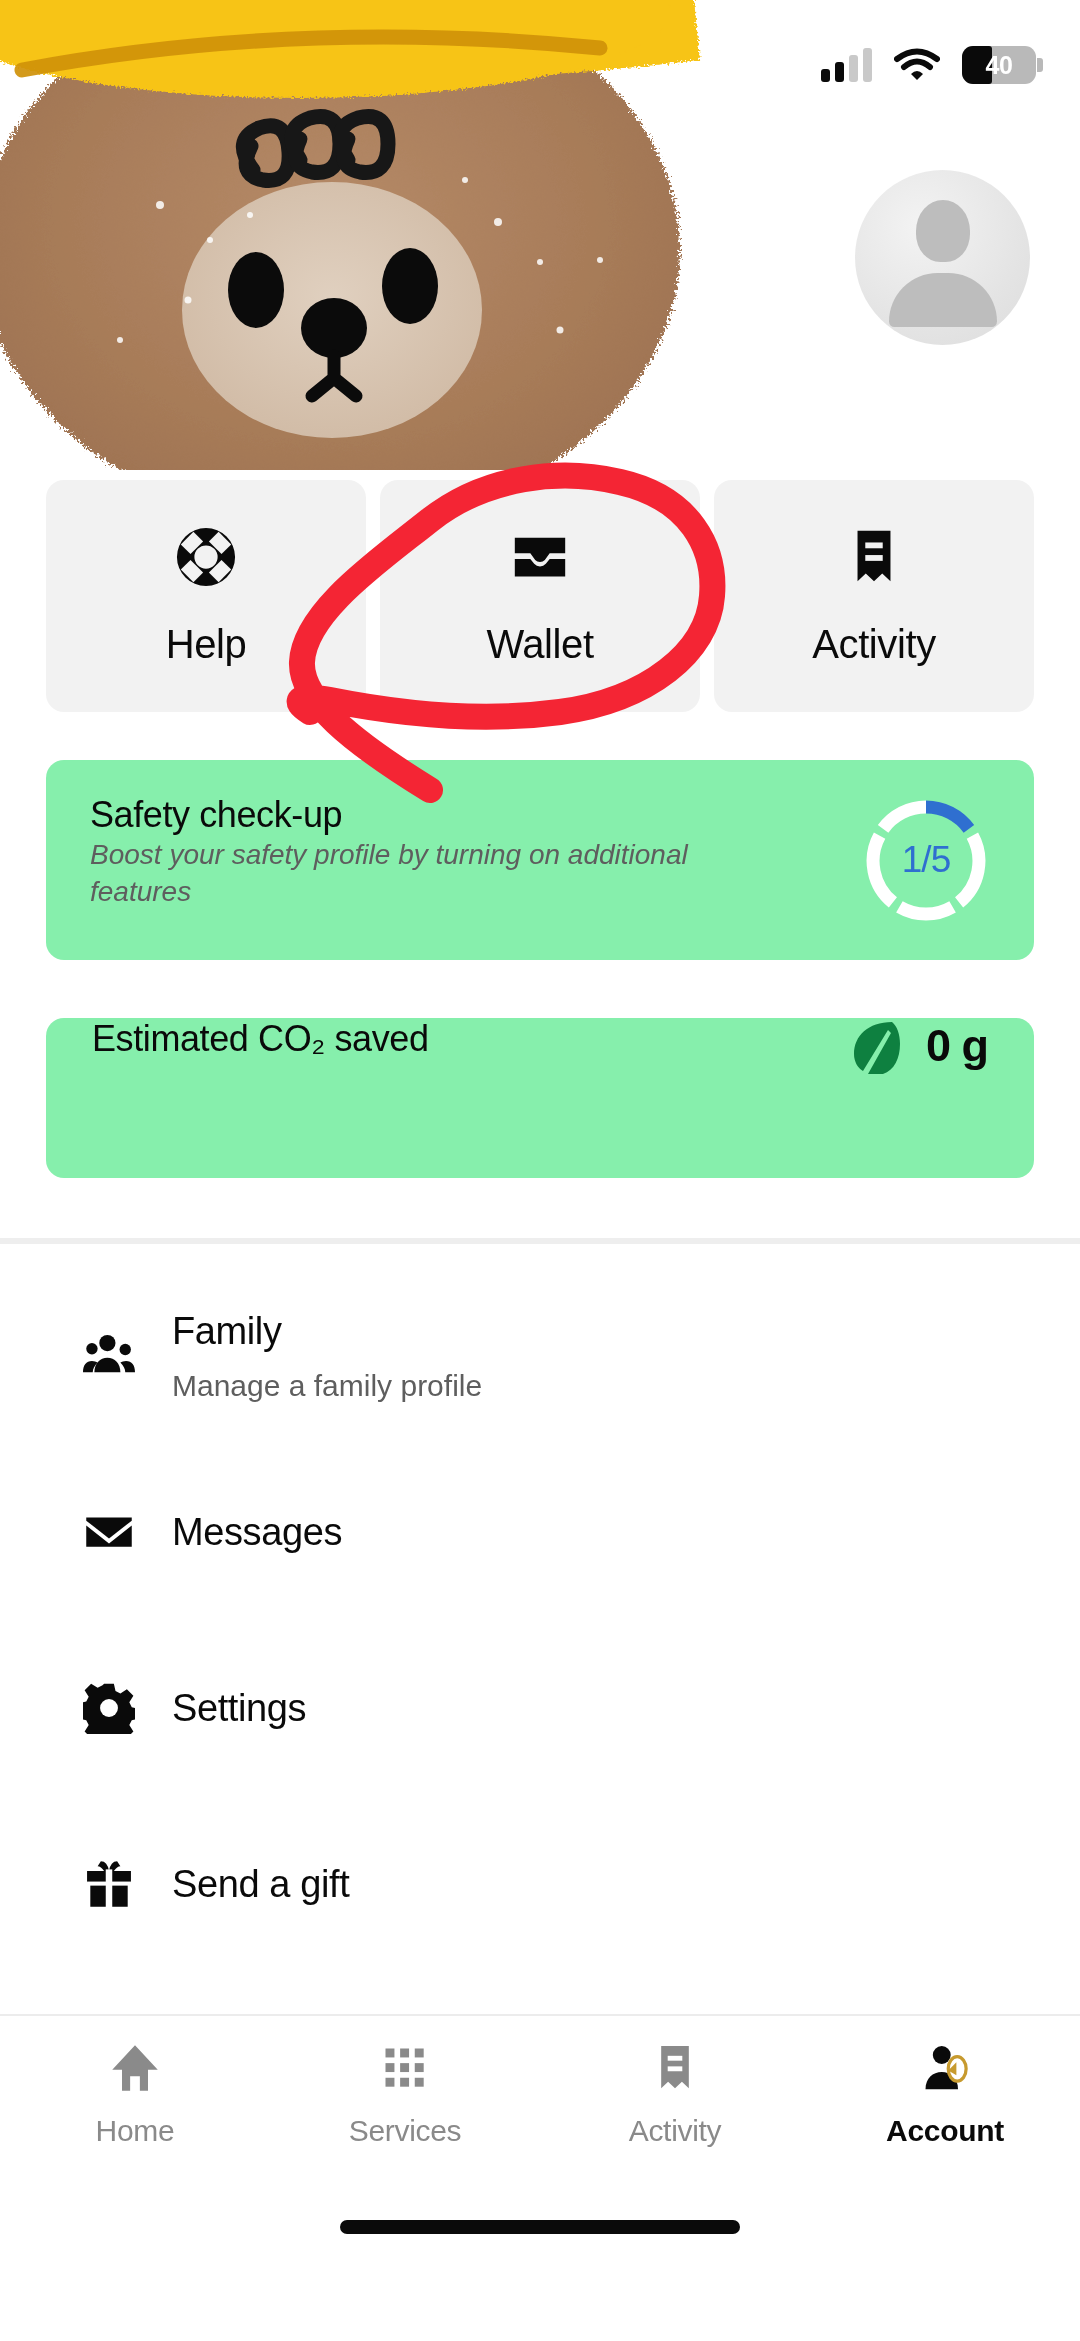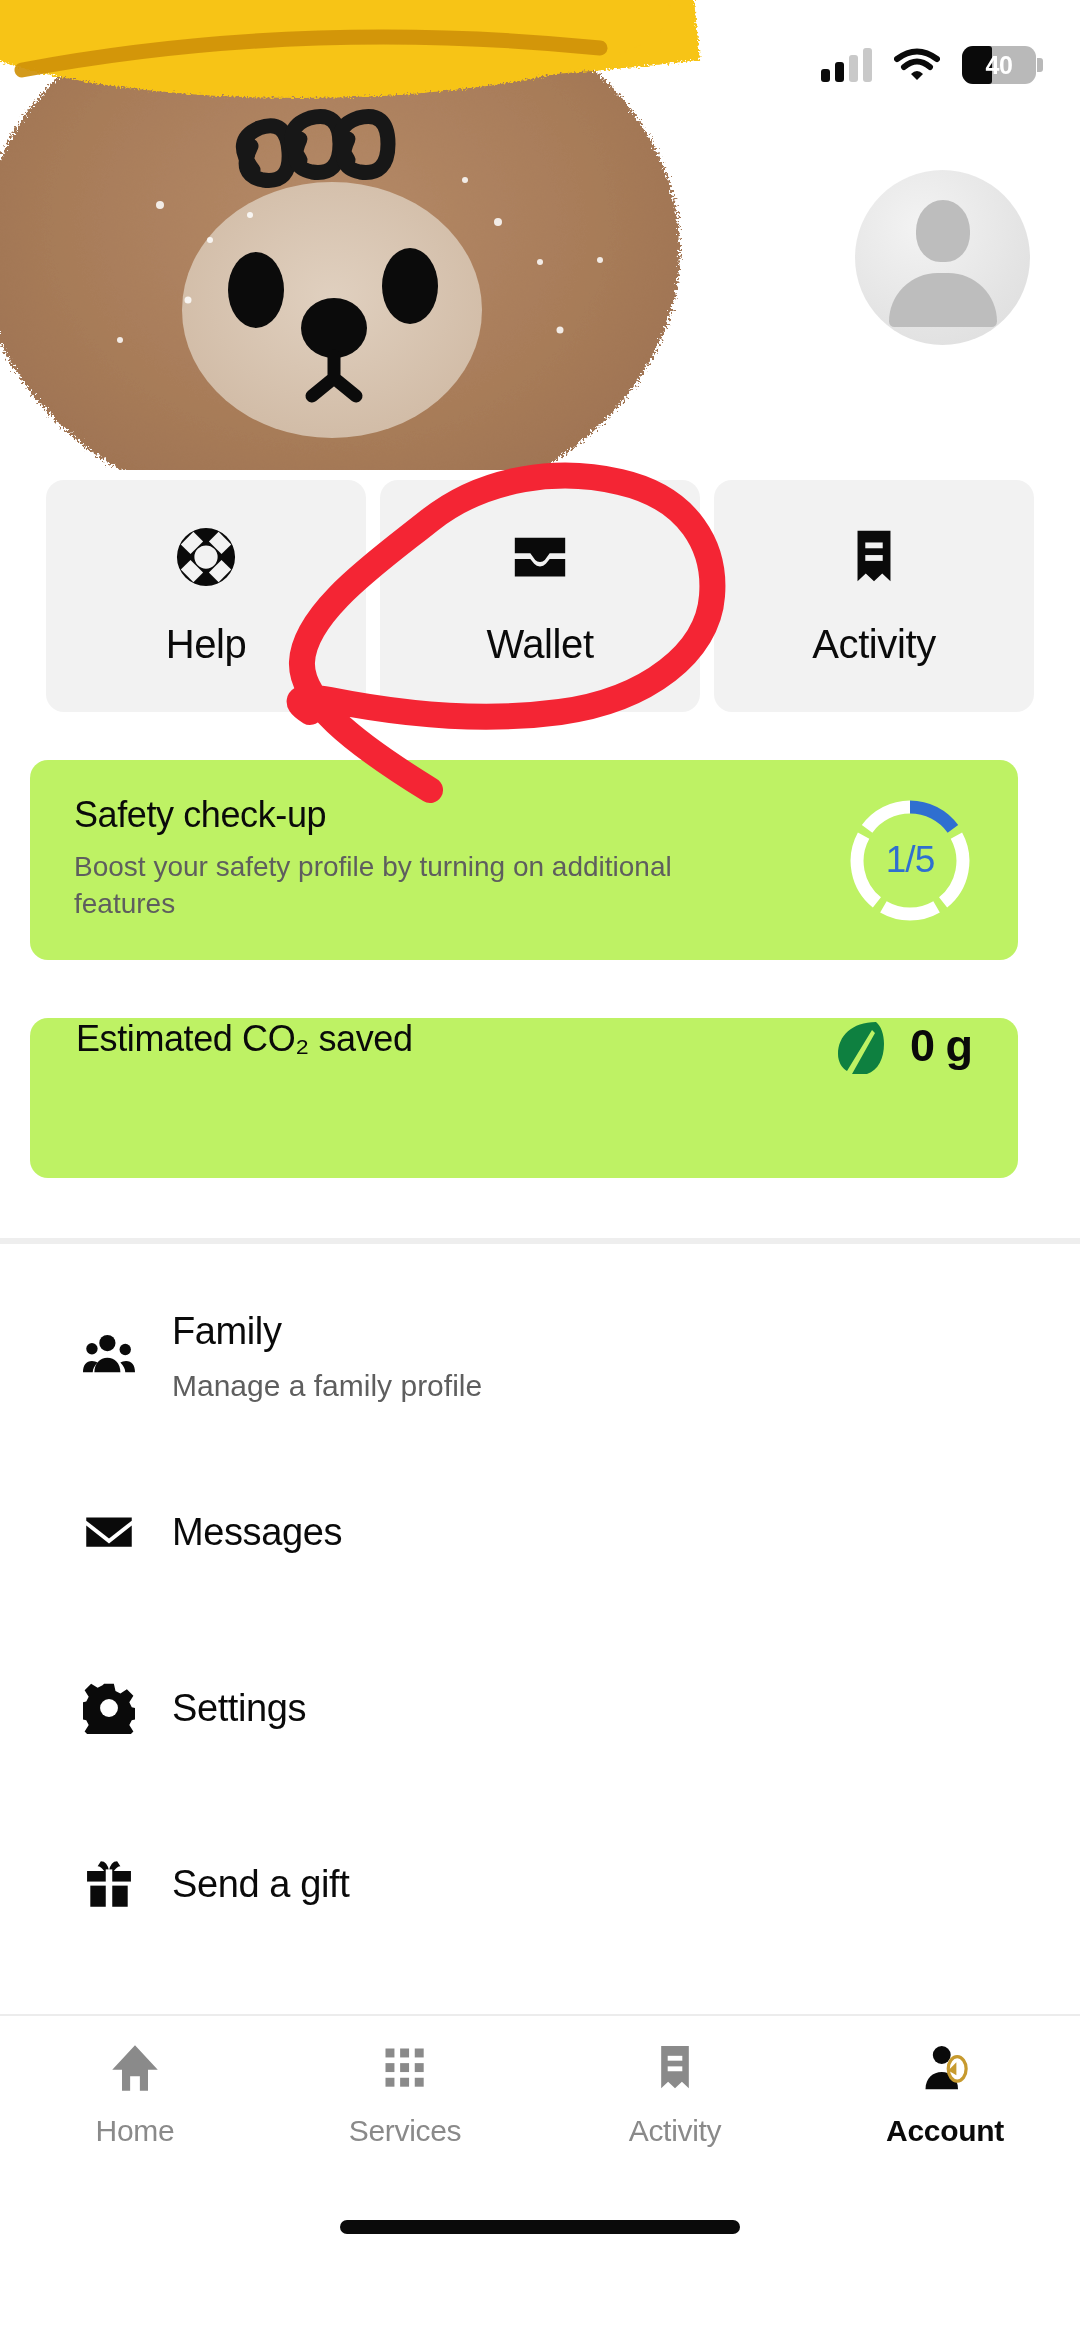--- a/index.html
+++ b/index.html
@@ -72,27 +72,27 @@
   .qcard {
     flex:1; height:232px; background:#f2f2f2; border-radius:18px;
     display:flex; flex-direction:column; align-items:center; justify-content:center;
     gap:34px;
   }
   .qcard .qlabel { font-size:40px; color:#0a0a0a; letter-spacing:-0.4px; }
   .qicon { width:62px; height:62px; display:block; }
 
   
   .infocard {
-    position:absolute; left:30px; width:988px;
-    background:#bef264; border-radius:18px; z-index:5;
+    position:absolute; left:46px; width:988px;
+    background:#86efac; border-radius:18px; z-index:5;
   }
   #safety-card { top:760px; height:200px; }
   #safety-text { position:absolute; left:44px; top:34px; width:640px; }
   #safety-title { font-size:36px; color:#0a0a0a; letter-spacing:-0.4px; }
-  #safety-sub { margin-top:12px; font-size:28px; line-height:1.33; color:#5e5e5e; }
+  #safety-sub { font-size:28px; line-height:1.33; color:#5e5e5e;font-style:italic; }
   #ring-wrap { position:absolute; right:46px; top:38px; width:124px; height:124px; }
   #ring-label {
     position:absolute; inset:0; display:flex; align-items:center; justify-content:center;
     font-size:37px; color:#2f6fd0; letter-spacing:-1px;
   }
 
   #co2-card { top:1018px; height:160px; display:flex; align-items:flex-start;
               justify-content:space-between; padding:0 46px; }
   #co2-label { font-size:36px; color:#0a0a0a; letter-spacing:-0.4px; }
   #co2-right { display:flex; align-items:center; gap:26px; }

